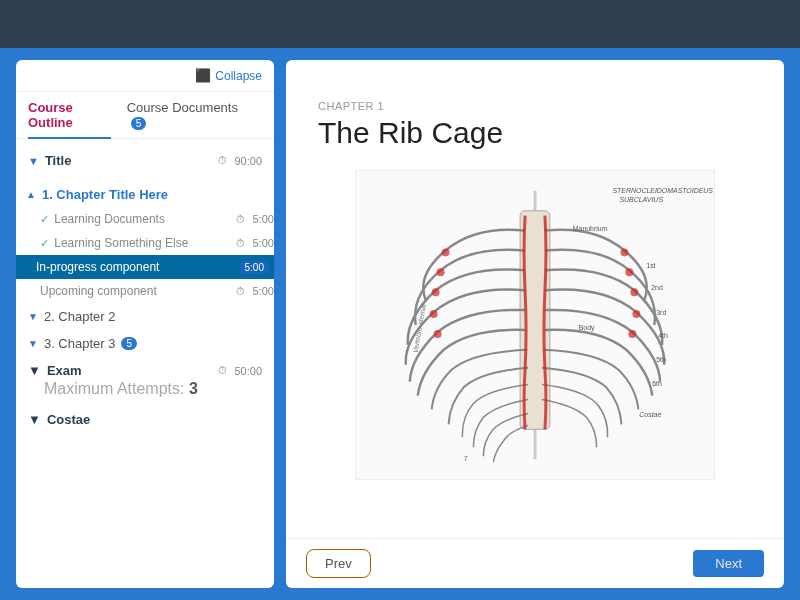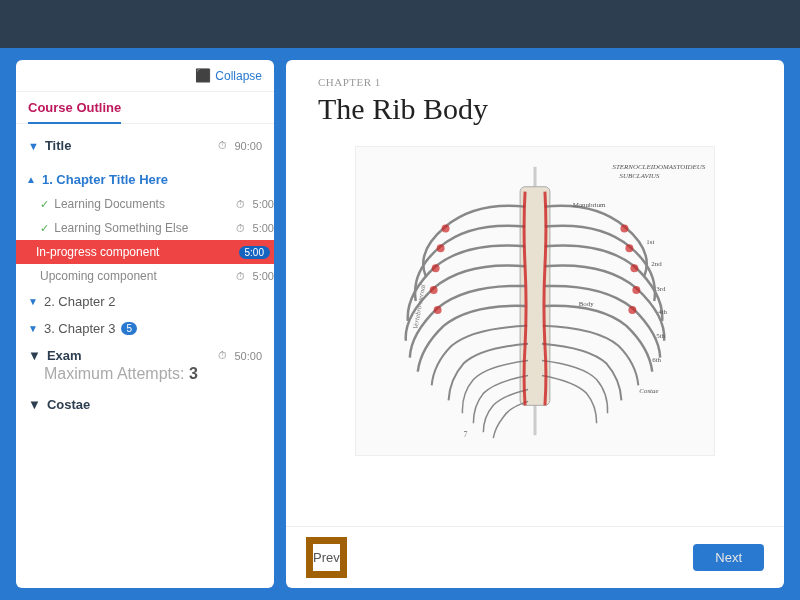--- a/index.html
+++ b/index.html
@@ -130,21 +130,21 @@
       font-size: 12px;
       color: #888;
       cursor: pointer;
     }
     .lesson-item .lesson-left {
       display: flex;
       align-items: center;
       gap: 5px;
     }
     .lesson-item.active {
-      background: #ef4444;
+      background: #0369a1;
       color: #fff;
       border-radius: 4px;
       padding-left: 24px;
       margin: 0 -4px;
       padding-right: 8px;
     }
     .checkmark { color: #4caf50; font-size: 11px; }
     .active-badge {
       background: #1565c0;
       color: #fff;
@@ -208,22 +208,21 @@
       flex: 1;
       background: #fff;
       border-radius: 6px;
       overflow: hidden;
       display: flex;
       flex-direction: column;
     }
     .content-scroll {
       flex: 1;
       overflow-y: auto;
-      padding: 16px 32px 20px;
-      font-family: Liberation Serif, serif;
+      padding: 40px 32px 20px;
     }
     .chapter-label {
       font-size: 11px;
       color: #999;
       letter-spacing: 0.5px;
       text-transform: uppercase;
       margin-bottom: 4px;
     }
     .chapter-heading {
       font-size: 30px;
@@ -238,24 +237,24 @@
     }
     .content-footer {
       border-top: 1px solid #eee;
       padding: 10px 20px;
       display: flex;
       justify-content: space-between;
       align-items: center;
     }
     .prev-btn {
       background: #fff;
-      border: 7px solid #a16207;
+      border: 1px solid #a16207;
       color: #555;
-      padding: 6px 0;
-      border-radius: 0;
+      padding: 6px 18px;
+      border-radius: 8px;
       font-size: 13px;
       cursor: pointer;
     }
     .next-btn {
       background: #2979d0;
       border: none;
       color: #e5e5e5;
       padding: 6px 22px;
       border-radius: 4px;
       font-size: 13px;
@@ -274,20 +273,24 @@
     <div class="sidebar-header">
       <button class="collapse-btn">
         <span class="collapse-icon">⬛</span>
         <span>Collapse</span>
       </button>
     </div>
 
     <div class="tabs">
       <div class="tab active">
         <span>Course Outline</span>
+      </div>
+      <div class="tab">
+        <span>Course Documents</span>
+        <span class="tab-badge">5</span>
       </div>
     </div>
 
     <div class="outline-section">
       <div class="section-row">
         <div class="section-title">
           <span class="arrow">▼</span>
           <span>Title</span>
         </div>
         <div class="time-badge">
@@ -373,21 +376,21 @@
 
     <div class="survey-row">
       <span class="arrow">▼</span>
       <span>Costae</span>
     </div>
   </div>
 
   <div class="content-area">
     <div class="content-scroll">
       <div class="chapter-label">CHAPTER 1</div>
-      <div class="chapter-heading">The Rib Body</div>
+      <div class="chapter-heading">The Rib Cage</div>
 
       <div class="rib-svg-container">
 
         <svg width="360" height="310" viewBox="0 0 360 310" style="border:1px solid #eee; background:#fafafa;">
 
           <line x1="180" y1="20" x2="180" y2="290" stroke="#ccc" stroke-width="3"></line>
 
           <rect x="165" y="40" width="30" height="220" rx="5" fill="#e8e0d0" stroke="#aaa" stroke-width="1"></rect>
 
           <path d="M170,60 Q120,55 90,80 Q60,105 70,130" fill="none" stroke="#888" stroke-width="2.5"></path>

